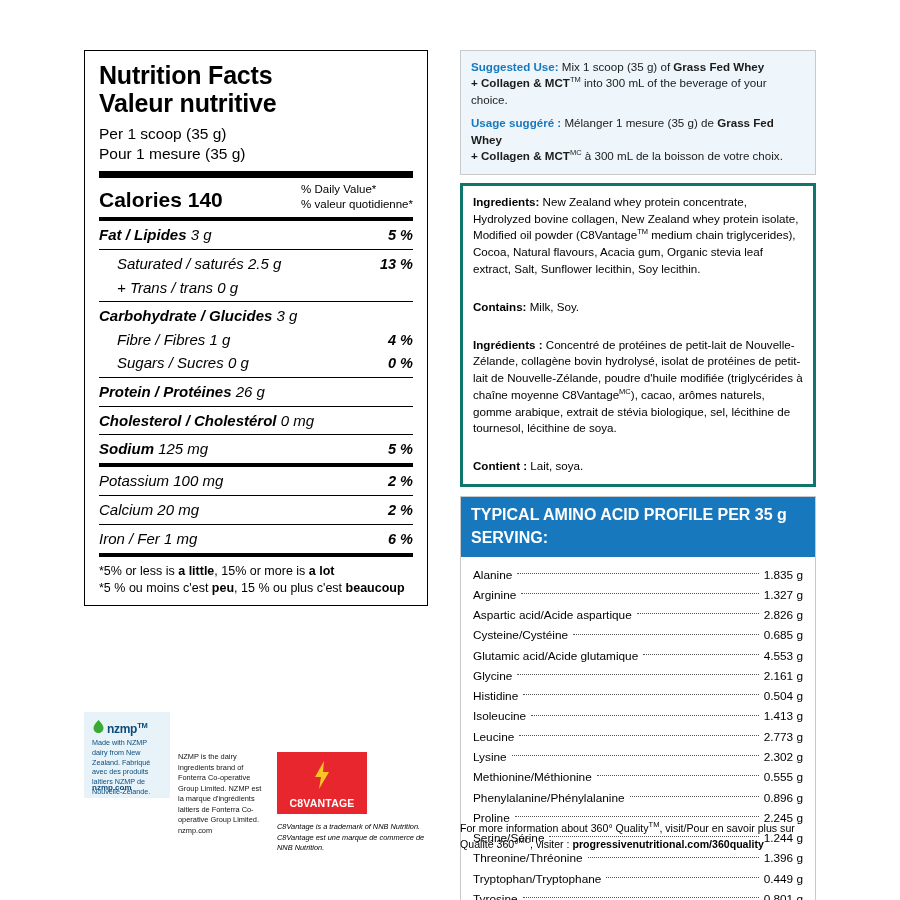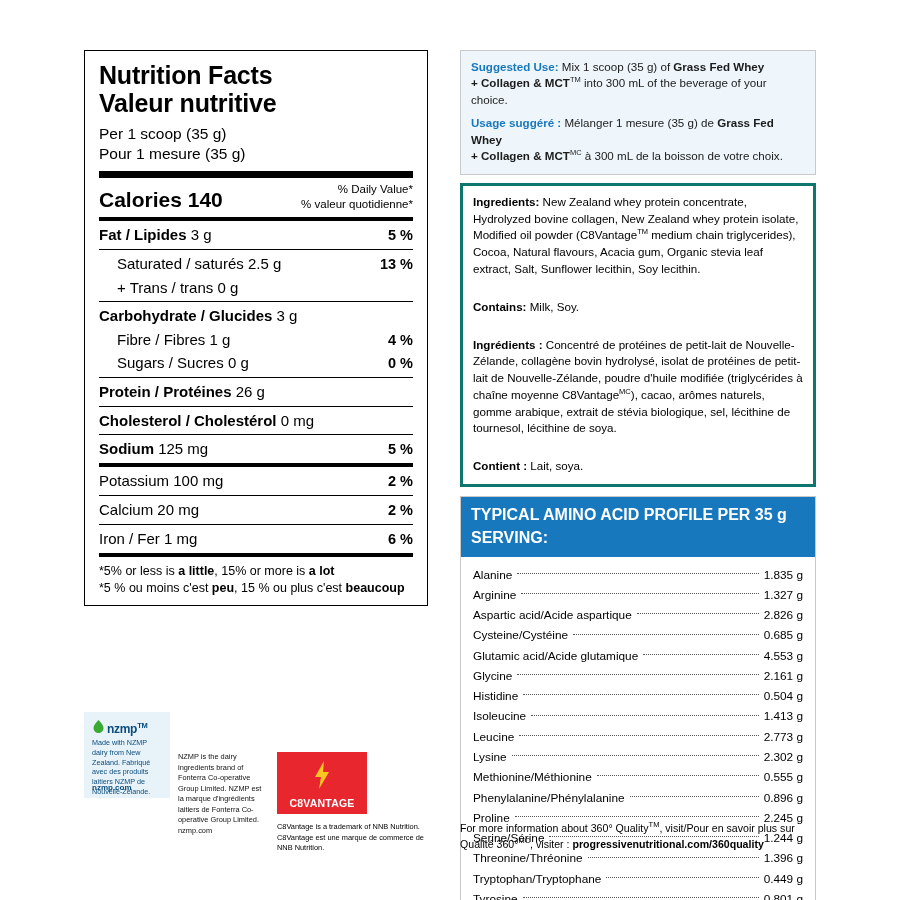--- a/index.html
+++ b/index.html
@@ -39,29 +39,30 @@
   .rule-med   { border-top: 4.5px solid #000; margin: 0; }
   .rule-hair  { border-top: 1px solid #000; margin: 0; }
 
   .cal-row {
     display: flex;
     align-items: flex-end;
     justify-content: space-between;
     padding: 4px 0 5px 0;
   }
   .cal-left { font-size: 21px; font-weight: bold; }
-  .cal-right { font-size: 11.5px; text-align: right; line-height: 1.28; }
+  .cal-right { font-size: 11.5px; text-align: left; line-height: 1.28; }
 
   .nf-row {
     display: flex;
     justify-content: space-between;
     align-items: baseline;
     font-size: 15px;
     padding: 4px 0 4px 0;
     line-height: 1.3;
+    font-style: italic;
   }
   .nf-row .lbl { padding-right: 8px; }
   .nf-row .dv  { white-space: nowrap; font-weight: bold; font-size: 14.5px; }
   .nf-row.indent .lbl { padding-left: 18px; }
   .b { font-weight: bold; }
 
   .nf-foot {
     font-size: 12.5px;
     line-height: 1.38;
     padding-top: 6px;
@@ -208,20 +209,21 @@
     font-weight: bold;
     letter-spacing: 0.2px;
   }
   .c8-text {
     position: absolute;
     left: 277px;
     top: 822px;
     width: 150px;
     font-size: 7.4px;
     line-height: 1.42;
+    font-style: italic;
   }
 </style>
 </head>
 <body>
 
 <div class="nf-panel">
   <div class="nf-title">Nutrition Facts</div>
   <div class="nf-title">Valeur nutritive</div>
   <div class="nf-serving">Per 1 scoop (35 g)</div>
   <div class="nf-serving" style="margin-top:0">Pour 1 mesure (35 g)</div>

